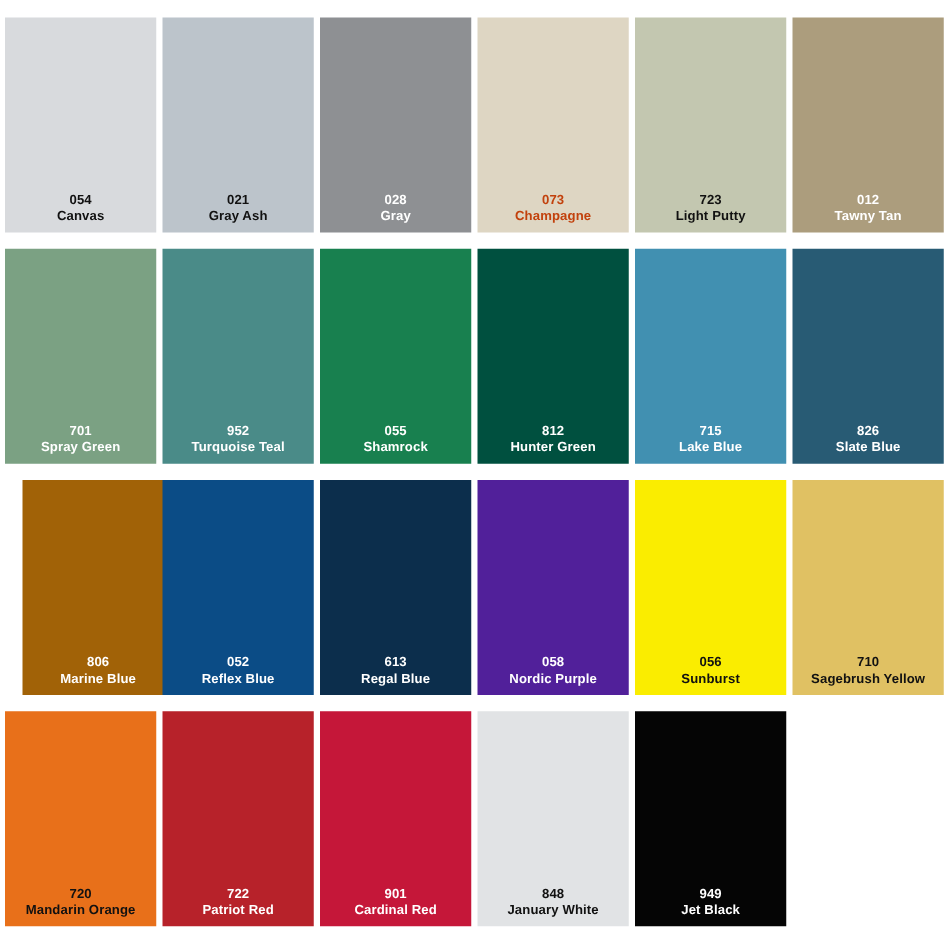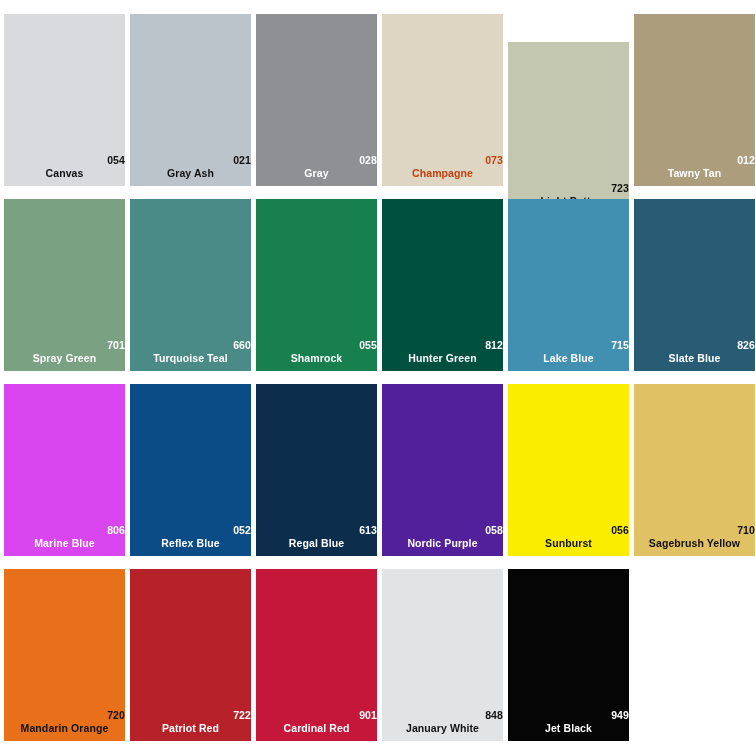--- a/index.html
+++ b/index.html
@@ -43,21 +43,20 @@
     right: 0;
     bottom: 6px;
     text-align: center;
     line-height: 13px;
   }
   .swatch-code {
     display: block;
     font-size: 10.5px;
     font-weight: bold;
     letter-spacing: 0.1px;
-    text-align: right;
   }
   .swatch-name {
     display: block;
     font-size: 10.5px;
     font-weight: bold;
     letter-spacing: 0.1px;
     white-space: nowrap;
   }
 </style>
 </head>
@@ -82,41 +81,41 @@
           <span class="swatch-code">028</span>
           <span class="swatch-name">Gray</span>
         </div>
       </div>
       <div class="swatch" style="background: rgb(222, 214, 195);">
         <div class="swatch-caption" style="color: #c2410c;">
           <span class="swatch-code">073</span>
           <span class="swatch-name">Champagne</span>
         </div>
       </div>
-      <div class="swatch" style="background: rgb(195, 199, 176); margin-top: 28px;">
+      <div class="swatch" style="background: rgb(195, 199, 176);">
         <div class="swatch-caption" style="color: rgb(17, 17, 17);">
           <span class="swatch-code">723</span>
           <span class="swatch-name">Light Putty</span>
         </div>
       </div>
       <div class="swatch" style="background: rgb(172, 157, 125);">
         <div class="swatch-caption" style="color: rgb(255, 255, 255);">
           <span class="swatch-code">012</span>
           <span class="swatch-name">Tawny Tan</span>
         </div>
       </div>
       <div class="swatch" style="background: rgb(123, 161, 131);">
         <div class="swatch-caption" style="color: rgb(255, 255, 255);">
           <span class="swatch-code">701</span>
           <span class="swatch-name">Spray Green</span>
         </div>
       </div>
       <div class="swatch" style="background: rgb(74, 139, 136);">
         <div class="swatch-caption" style="color: rgb(255, 255, 255);">
-          <span class="swatch-code">660</span>
+          <span class="swatch-code">952</span>
           <span class="swatch-name">Turquoise Teal</span>
         </div>
       </div>
       <div class="swatch" style="background: rgb(24, 128, 79);">
         <div class="swatch-caption" style="color: rgb(255, 255, 255);">
           <span class="swatch-code">055</span>
           <span class="swatch-name">Shamrock</span>
         </div>
       </div>
       <div class="swatch" style="background: rgb(0, 80, 63);">
@@ -130,21 +129,21 @@
           <span class="swatch-code">715</span>
           <span class="swatch-name">Lake Blue</span>
         </div>
       </div>
       <div class="swatch" style="background: rgb(40, 91, 116);">
         <div class="swatch-caption" style="color: rgb(255, 255, 255);">
           <span class="swatch-code">826</span>
           <span class="swatch-name">Slate Blue</span>
         </div>
       </div>
-      <div class="swatch" style="background: #d946ef;">
+      <div class="swatch" style="background: #a16207; margin-left: 14px;">
         <div class="swatch-caption" style="color: rgb(255, 255, 255);">
           <span class="swatch-code">806</span>
           <span class="swatch-name">Marine Blue</span>
         </div>
       </div>
       <div class="swatch" style="background: rgb(11, 76, 134);">
         <div class="swatch-caption" style="color: rgb(255, 255, 255);">
           <span class="swatch-code">052</span>
           <span class="swatch-name">Reflex Blue</span>
         </div>

